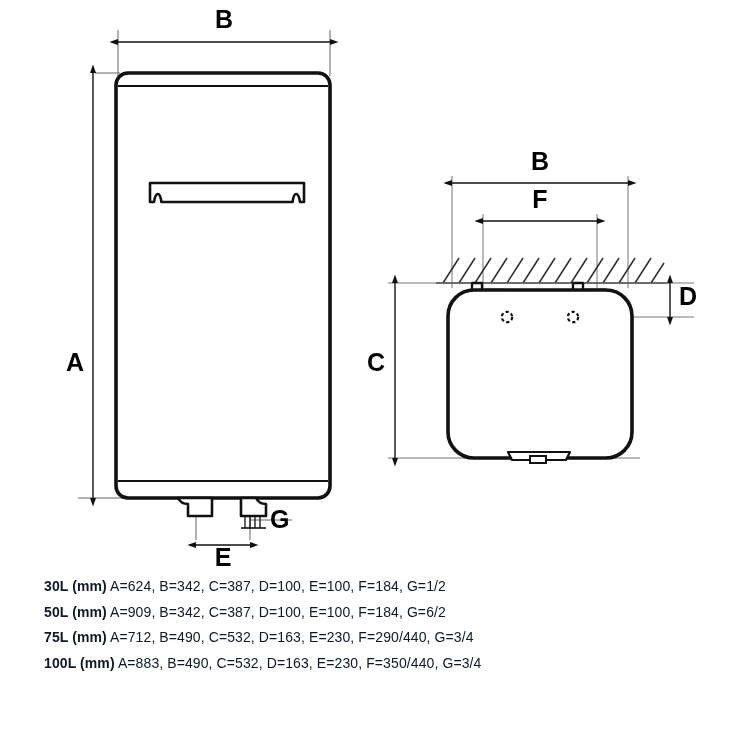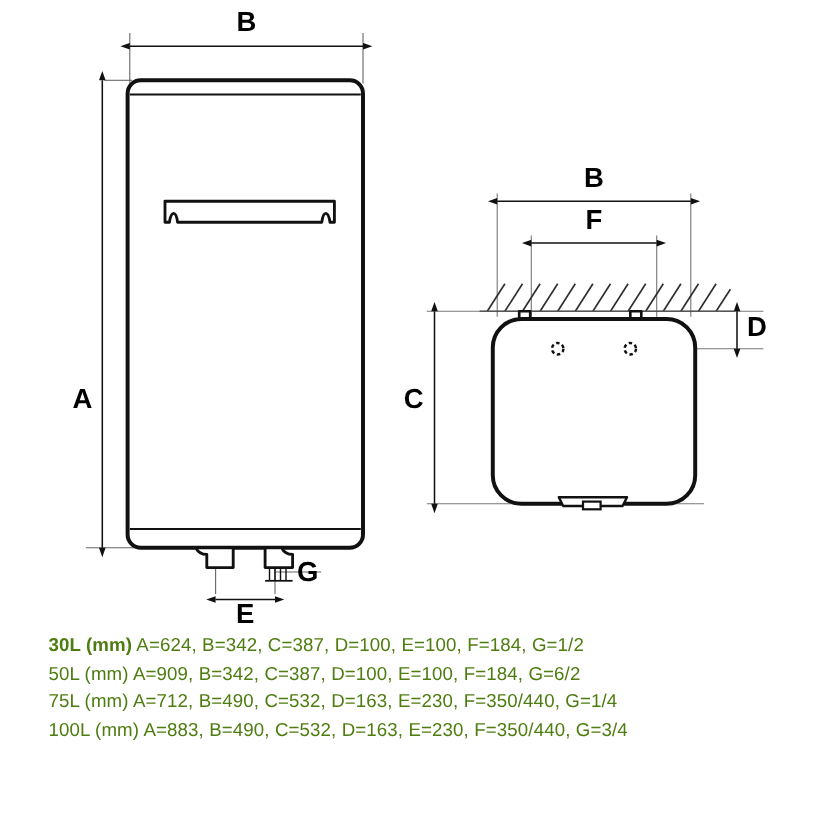--- a/index.html
+++ b/index.html
@@ -28,28 +28,28 @@
     width: 750px;
     height: 750px;
   }
   .spec-table {
     position: absolute;
     left: 44px;
     top: 574px;
     width: 690px;
   }
   .spec-row {
-    font-size: 17px;
+    font-size: 14px;
     line-height: 25.6px;
     white-space: nowrap;
-    color: #4d7c0f;
+    color: #0f172a;
     letter-spacing: 0.1px;
   }
   .spec-row .vol {
-    font-weight: normal;
+    font-weight: bold;
   }
   .spec-row.is-first .vol {
     font-weight: bold;
   }
   .spec-row .dims {
     font-weight: normal;
   }
   .dim-letter {
     font-size: 25px;
     font-weight: bold;
@@ -216,21 +216,21 @@
     <div class="spec-row is-first">
       <span class="vol">30L (mm)</span>
       <span class="dims">A=624, B=342, C=387, D=100, E=100, F=184, G=1/2</span>
     </div>
     <div class="spec-row">
       <span class="vol">50L (mm)</span>
       <span class="dims">A=909, B=342, C=387, D=100, E=100, F=184, G=6/2</span>
     </div>
     <div class="spec-row">
       <span class="vol">75L (mm)</span>
-      <span class="dims">A=712, B=490, C=532, D=163, E=230, F=350/440, G=1/4</span>
+      <span class="dims">A=712, B=490, C=532, D=163, E=230, F=290/440, G=3/4</span>
     </div>
     <div class="spec-row">
       <span class="vol">100L (mm)</span>
       <span class="dims">A=883, B=490, C=532, D=163, E=230, F=350/440, G=3/4</span>
     </div>
   </div>
 
 </div>
 
 </body></html>

